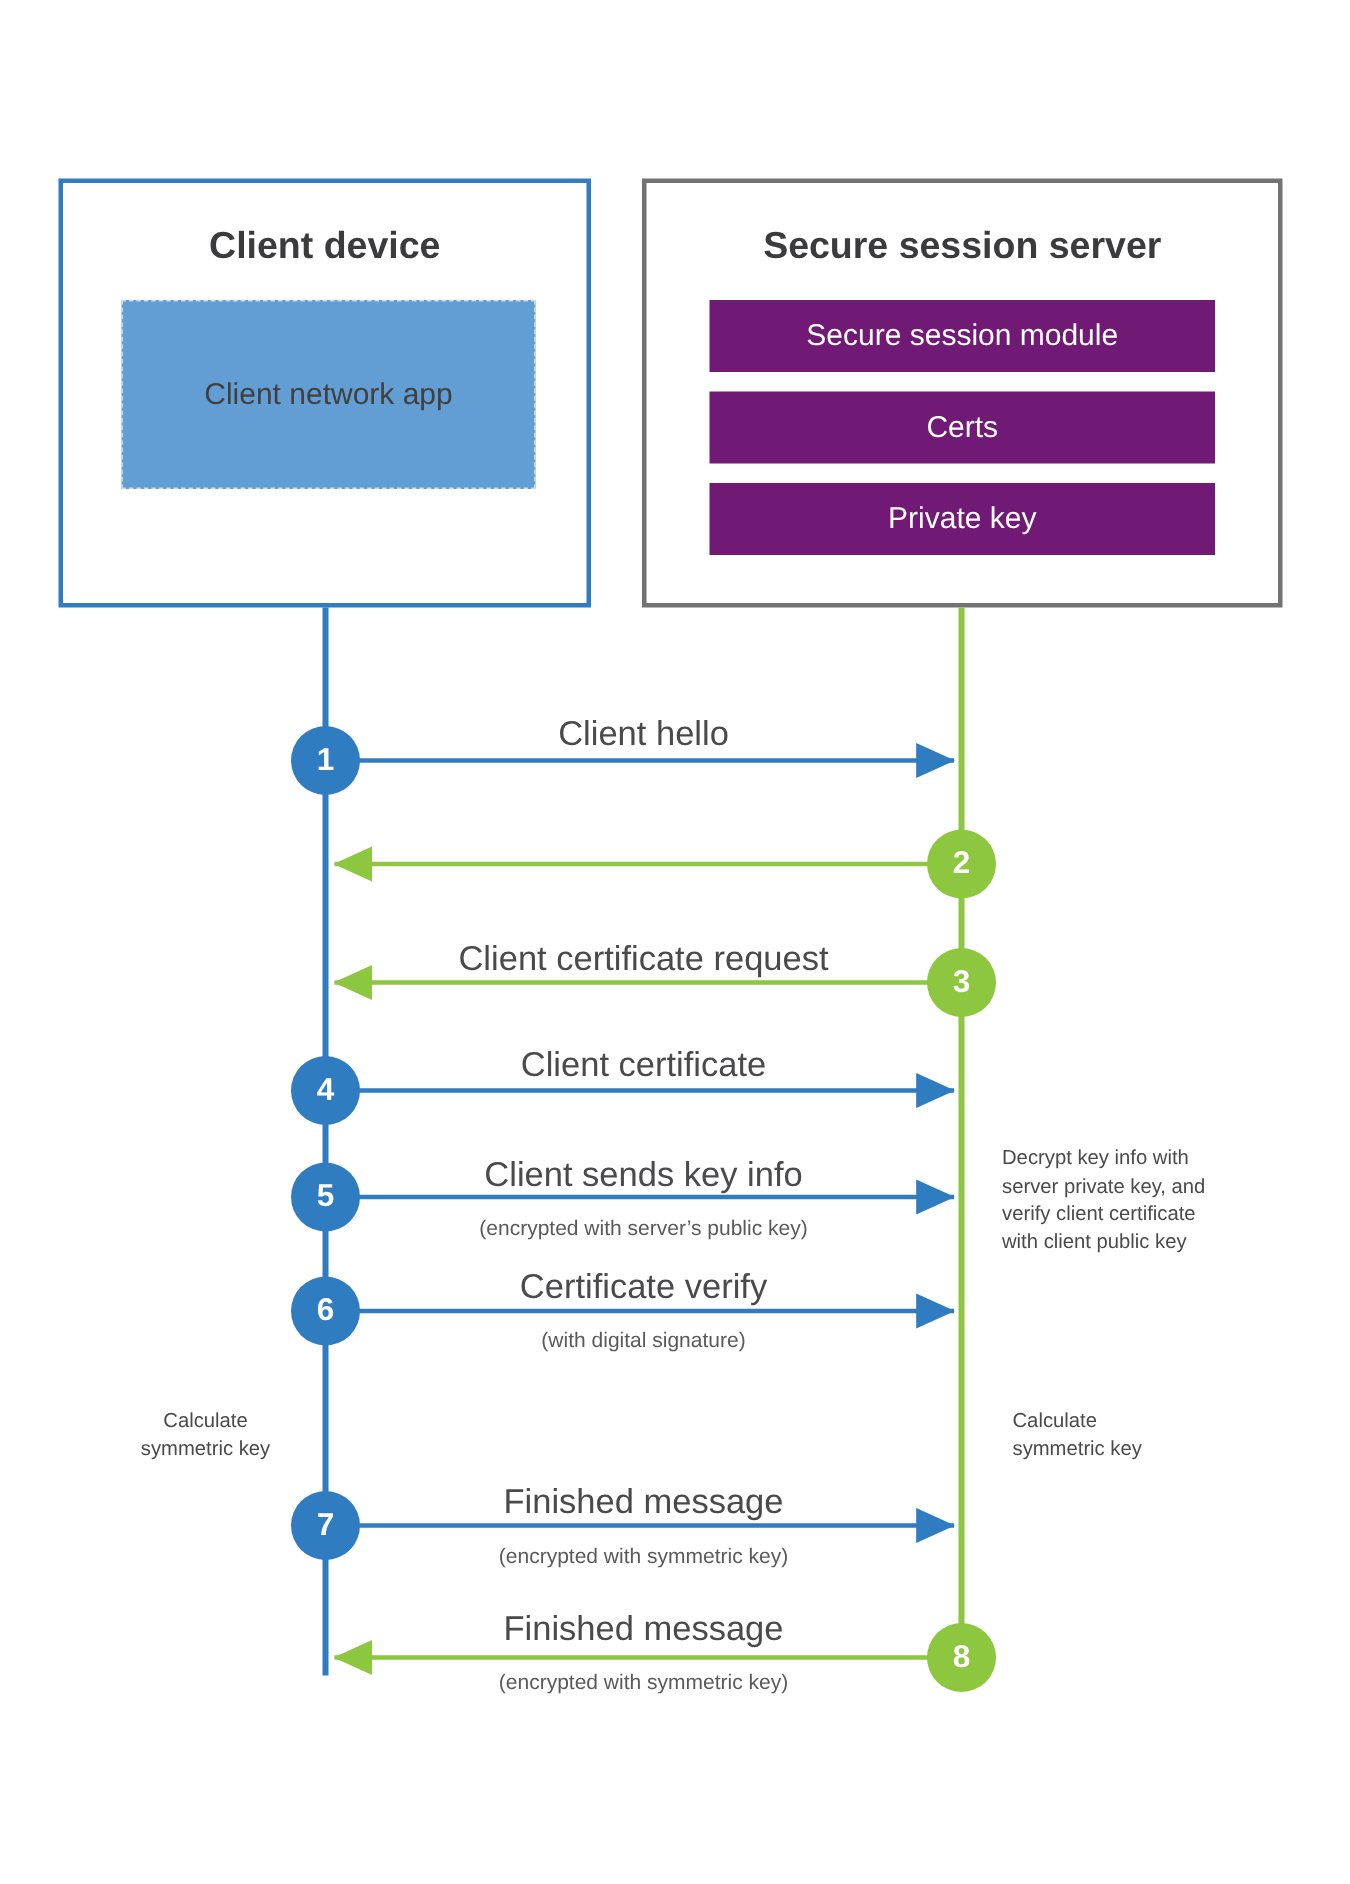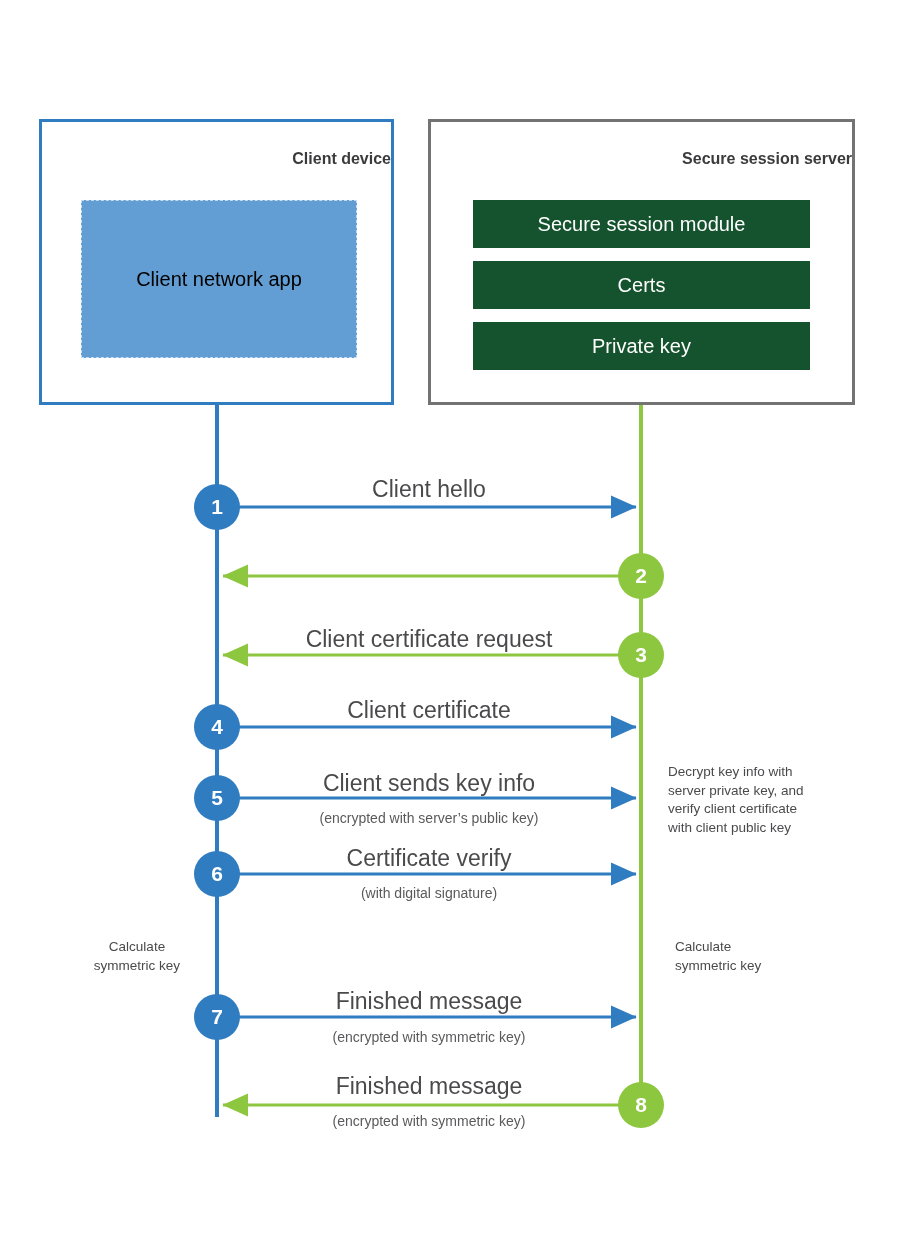--- a/index.html
+++ b/index.html
@@ -52,57 +52,57 @@
     top: 119px;
     width: 427px;
     height: 286px;
     border: 3px solid #737373;
   }
   .actor-title {
     position: absolute;
     left: 0;
     right: 0;
     top: 28px;
-    text-align: right;
-    font-size: 16px;
+    text-align: center;
+    font-size: 25px;
     font-weight: bold;
     color: #3b3b3d;
   }
 
   
   .client-app {
     position: absolute;
     left: 39px;
     top: 78px;
     width: 276px;
-    height: 158px;
+    height: 126px;
     background: #629ed4;
     border: 1px dashed #c7dcf0;
     box-sizing: border-box;
     display: flex;
     align-items: center;
     justify-content: center;
     text-align: center;
-    color: #000000;
+    color: #404040;
     font-size: 20px;
     font-weight: 300;
     line-height: 1.35;
     padding: 0 18px;
   }
 
   
   .server-bars {
     position: absolute;
     left: 42px;
     top: 78px;
     width: 337px;
   }
   .server-bar {
     height: 48px;
-    background: #14532d;
+    background: #701a75;
     display: flex;
     align-items: center;
     justify-content: center;
     color: #ffffff;
     font-size: 20px;
     font-weight: 300;
     margin-bottom: 13px;
   }
   .server-bar:last-child { margin-bottom: 0; }
 

